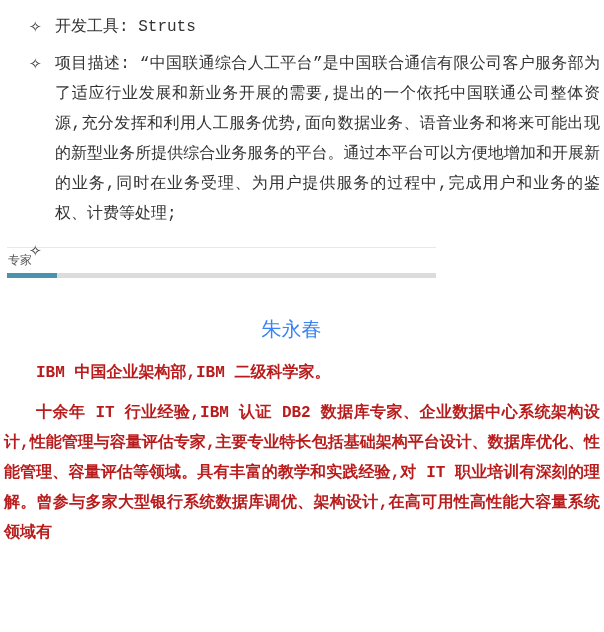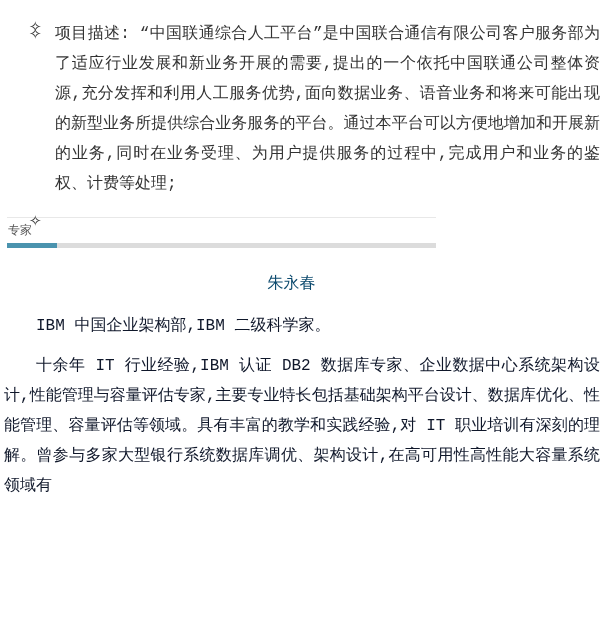--- a/index.html
+++ b/index.html
@@ -28,40 +28,41 @@
   }
   .tab-row { margin:3px 0 4px 8px; }
   .tab-label {
     font-family:"Liberation Sans","DejaVu Sans",sans-serif;
     font-size:12px; font-weight:normal; line-height:16px; color:#555555;
     display:inline-block;
   }
   .tab-bar { margin-left:7px; width:429px; height:5px; background:#dcdcdc; }
   .tab-bar-active { width:50px; height:5px; background:#4a93ae; }
   .expert-name {
-    margin:21px 21px 0 0;
+    margin:38px 21px 0 0;
     text-align:center;
-    font-size:16px; line-height:30px; color:#0c4a6e;
+    font-size:20px; line-height:30px; color:#3b82f6;
   }
   .para {
     margin:0 4px; font-size:16px; line-height:30px;
-    text-align:justify; text-indent:2em; color:#0f172a;
+    text-align:justify; text-indent:2em; color:#b91c1c;font-weight:bold;
   }
   .para-title { margin-top:12px; }
   .para-bio { margin-top:10px; }
 </style>
 </head>
 <body>
 
 <div>
 
   <div class="bullet-list">
 
     <div class="bullet-item">
       <span class="bullet-glyph">✧</span>
+      <span>开发工具: Struts</span>
     </div>
 
     <div class="bullet-item">
       <span class="bullet-glyph">✧</span>
       <span>项目描述: “中国联通综合人工平台”是中国联合通信有限公司客户服务部为了适应行业发展和新业务开展的需要,提出的一个依托中国联通公司整体资源,充分发挥和利用人工服务优势,面向数据业务、语音业务和将来可能出现的新型业务所提供综合业务服务的平台。通过本平台可以方便地增加和开展新的业务,同时在业务受理、为用户提供服务的过程中,完成用户和业务的鉴权、计费等处理;</span>
     </div>
 
     <div class="bullet-item">
       <span class="bullet-glyph">✧</span>
     </div>

